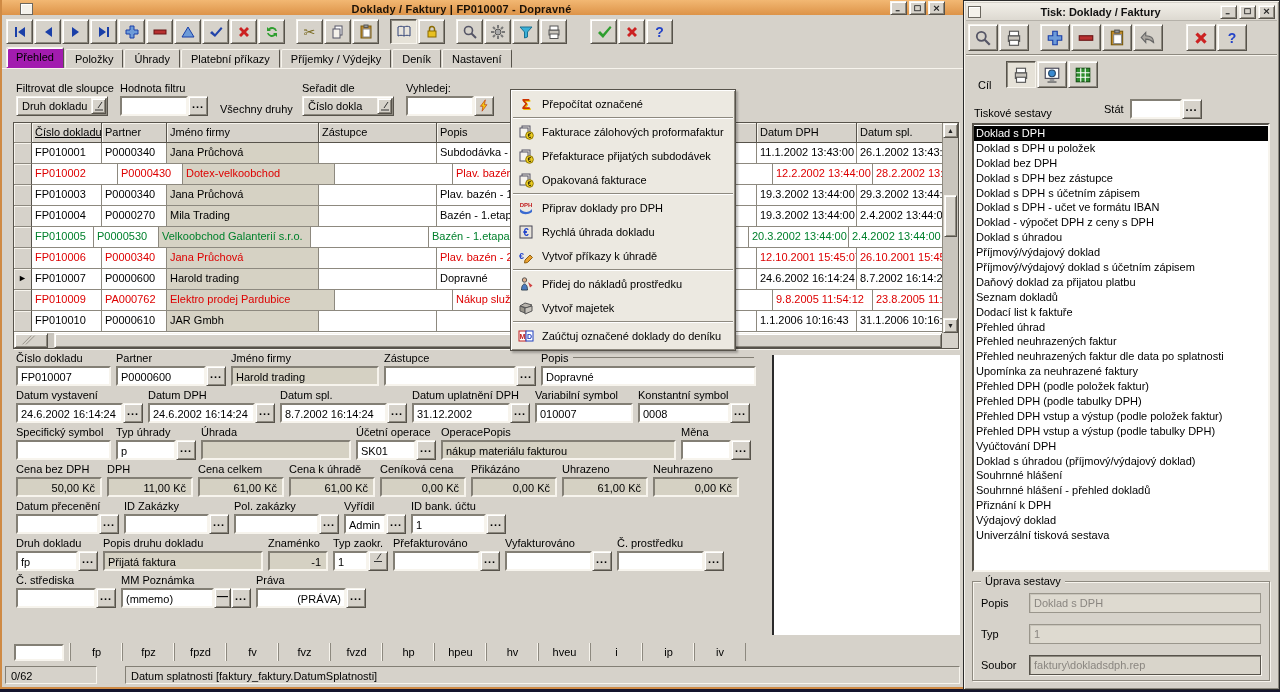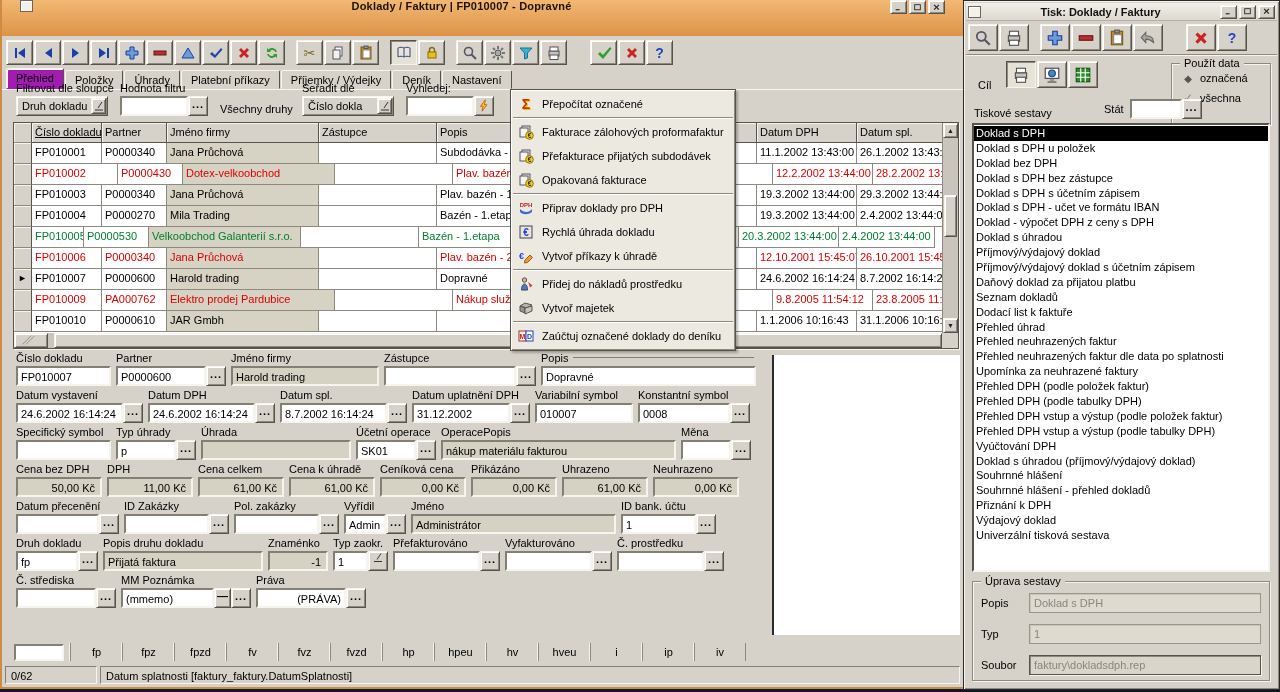--- a/index.html
+++ b/index.html
@@ -15,22 +15,22 @@
          border-top:2px solid #837f75; border-left:2px solid #837f75;
          border-bottom:2px solid #f7f4ed; border-right:2px solid #f7f4ed; }
   .fld.gray { background:#d5d1c3; }
   .fld.num { text-align:right; padding-right:5px; }
   .sunkpanel { border-top:1px solid #837f75; border-left:1px solid #837f75;
                border-bottom:1px solid #f7f4ed; border-right:1px solid #f7f4ed; }
 
   
   .main-window { position:absolute; left:0; top:0; width:965px; height:689px;
     background:#d6d2ca; border:2px solid #cf8a44; border-top:none; }
-  .titlebar { height:36px; background:linear-gradient(#f2b873,#dd9348);
-    display:flex; align-items:flex-start; padding:0 18px; }
+  .titlebar { height:15px; background:linear-gradient(#f2b873,#dd9348);
+    display:flex; align-items:flex-end; padding:0 18px; }
   .titlebar .title { flex:1; text-align:center; font-weight:bold; color:#1d1206; letter-spacing:.2px; }
   .winico { width:13px; height:12px; background:#f4f1ea; border:1px solid #6b675f; box-shadow:inset 1px 1px 0 #fff; }
   .wctl { display:flex; gap:2px; }
   .wbtn { width:17px; height:14px; display:flex; align-items:center; justify-content:center;
           font-size:9px; font-weight:bold; color:#222; }
   .wbtn .ic svg { width:9px; height:9px; }
 
   .toolbar { height:33px; display:flex; align-items:center; padding:2px 4px; }
   .tbtn { width:27px; height:25px; margin-right:1px; display:flex; align-items:center; justify-content:center; }
   .tgap { width:10px; } .tgap2 { width:22px; }
@@ -89,21 +89,21 @@
   .side-white { position:absolute; left:770px; top:355px; width:188px; height:280px; background:#fff;
                 border-left:2px solid #2a2a2a; }
 
   .bottom-tabs { position:absolute; left:12px; top:641px; width:750px; height:22px; display:flex; align-items:center; }
   .btab { width:52px; text-align:center; border-left:1px solid #8d897f; box-shadow:-1px 0 0 #f7f4ed; padding:3px 0; }
   .btab:last-child { border-right:1px solid #8d897f; }
   .bbox { width:50px; height:17px; margin-right:6px; }
 
   .statusbar { position:absolute; left:2px; right:2px; bottom:2px; height:20px; display:flex; gap:3px; padding:1px; }
   .scell { padding:3px 5px 0; background:#d6d2ca; white-space:nowrap; overflow:hidden; }
-  .sgrow { flex:1; }
+  .sgrow { flex:1;margin-left:25px; }
 
   
   .ctx-menu { position:absolute; left:508px; top:89px; width:226px; background:#ece9e1;
     border:1px solid #57534b; box-shadow: inset 1px 1px 0 #fff, inset -1px -1px 0 #8d897f, 2px 2px 2px rgba(0,0,0,.25);
     padding:2px 1px; z-index:50; }
   .mi { display:flex; align-items:center; height:24px; padding:0 6px 0 4px; white-space:nowrap; }
   .mi .ic { width:20px; margin-right:6px; flex:none; }
   .msep { border-top:1px solid #8d897f; border-bottom:1px solid #fff; margin:1px 1px; }
 
   
@@ -447,21 +447,21 @@
             <div class="gc" style="width:65px">P0000270</div>
             <div class="gc shade" style="width:152px">Mila Trading</div>
             <div class="gc" style="width:118px"></div>
             <div class="gc" style="width:120px">Bazén - 1.etapa</div>
             <div class="gc" style="width:200px">19.3.2002 13:44:00</div>
             <div class="gc" style="width:100px">19.3.2002 13:44:00</div>
             <div class="gc" style="width:96px">2.4.2002 13:44:00</div>
           </div>
           <div class="grow c-green">
             <div class="gsel"></div>
-            <div class="gc" style="width:52px">FP010005</div>
+            <div class="gc" style="width:62px">FP010005</div>
             <div class="gc" style="width:65px">P0000530</div>
             <div class="gc shade" style="width:152px">Velkoobchod Galanterií s.r.o.</div>
             <div class="gc" style="width:118px"></div>
             <div class="gc" style="width:120px">Bazén - 1.etapa</div>
             <div class="gc" style="width:200px">20.3.2002 13:44:00</div>
             <div class="gc" style="width:100px">20.3.2002 13:44:00</div>
             <div class="gc" style="width:96px">2.4.2002 13:44:00</div>
           </div>
           <div class="grow c-red">
             <div class="gsel"></div>
@@ -714,26 +714,20 @@
             <div class="f-ctl">
               <div class="fld" style=""></div>
               <div class="dots btn3d">...</div>
             </div>
           </div>
           <div class="f-field" style="width:62px">
             <div class="flabel">Vyřídil</div>
             <div class="f-ctl">
               <div class="fld" style="">Admin</div>
               <div class="dots btn3d">...</div>
-            </div>
-          </div>
-          <div class="f-field" style="width:205px">
-            <div class="flabel">Jméno</div>
-            <div class="f-ctl">
-              <div class="fld gray">Administrátor</div>
             </div>
           </div>
           <div class="f-field" style="width:95px">
             <div class="flabel">ID bank. účtu</div>
             <div class="f-ctl">
               <div class="fld" style="">1</div>
               <div class="dots btn3d">...</div>
             </div>
           </div>
         </div>
@@ -1059,33 +1053,20 @@
                 <rect x="2" y="2" width="12" height="12" fill="#2e8e2e" stroke="#145014"></rect>
                 <g stroke="#fff">
                   <path d="M2 6h12M2 10h12M6 2v12M10 2v12"></path>
                 </g>
               </svg>
             </span>
           </span>
         </span>
     </div>
 
-    <div class="fieldset use-data">
-      <span class="legend">Použít data</span>
-      <div id="use-data-opts">
-          <div class="udopt">
-            <span class="udmark"><span class="ic tic" style="color:#555;font-size:10px">◆</span></span>
-            <span>označená</span>
-          </div>
-          <div class="udopt">
-            <span class="udmark"><span class="ic tic" style="color:#888;font-size:12px;font-weight:bold">✓</span></span>
-            <span>všechna</span>
-          </div>
-        </div>
-    </div>
 
     <div class="listhdr">Tiskové sestavy</div>
     <div class="statrow">
       <span>Stát</span>
       <div class="fld"></div>
       <div class="dots btn3d" style="margin-left:-6px">...</div>
     </div>
 
     <div class="replist" id="replist">
         <div class="rep sel">Doklad s DPH</div>

